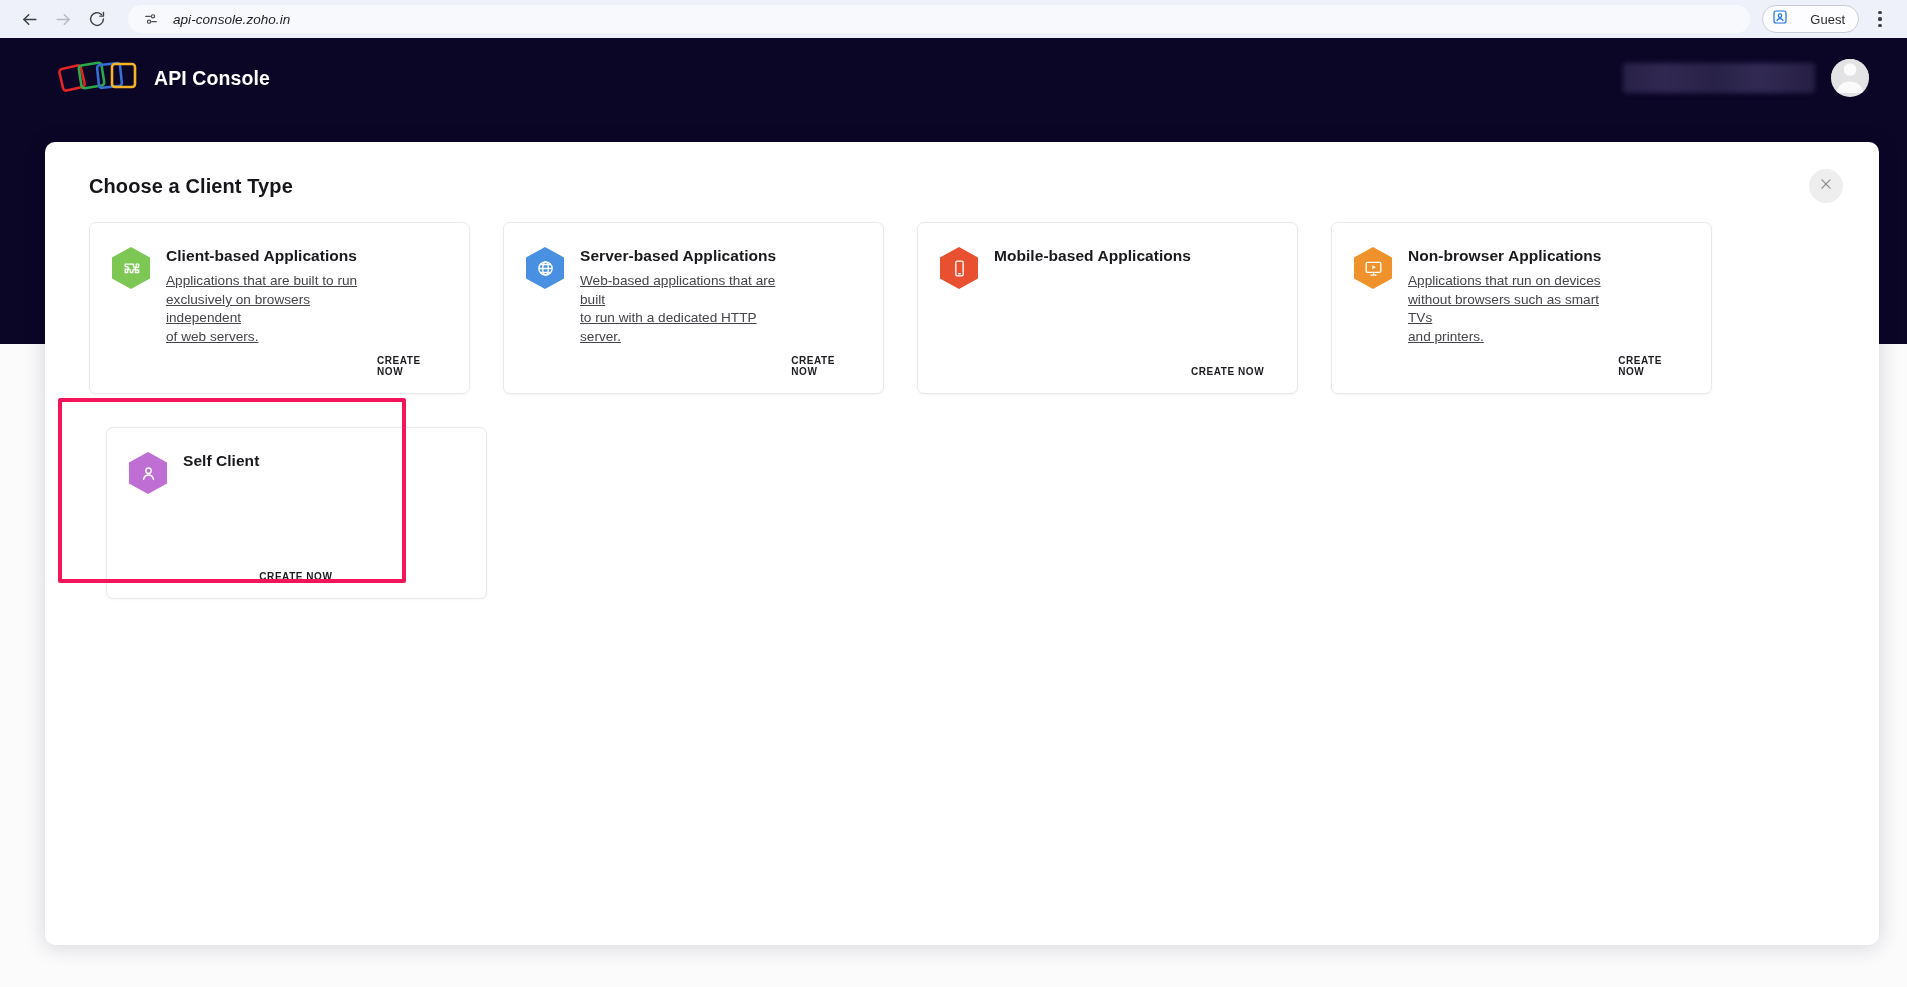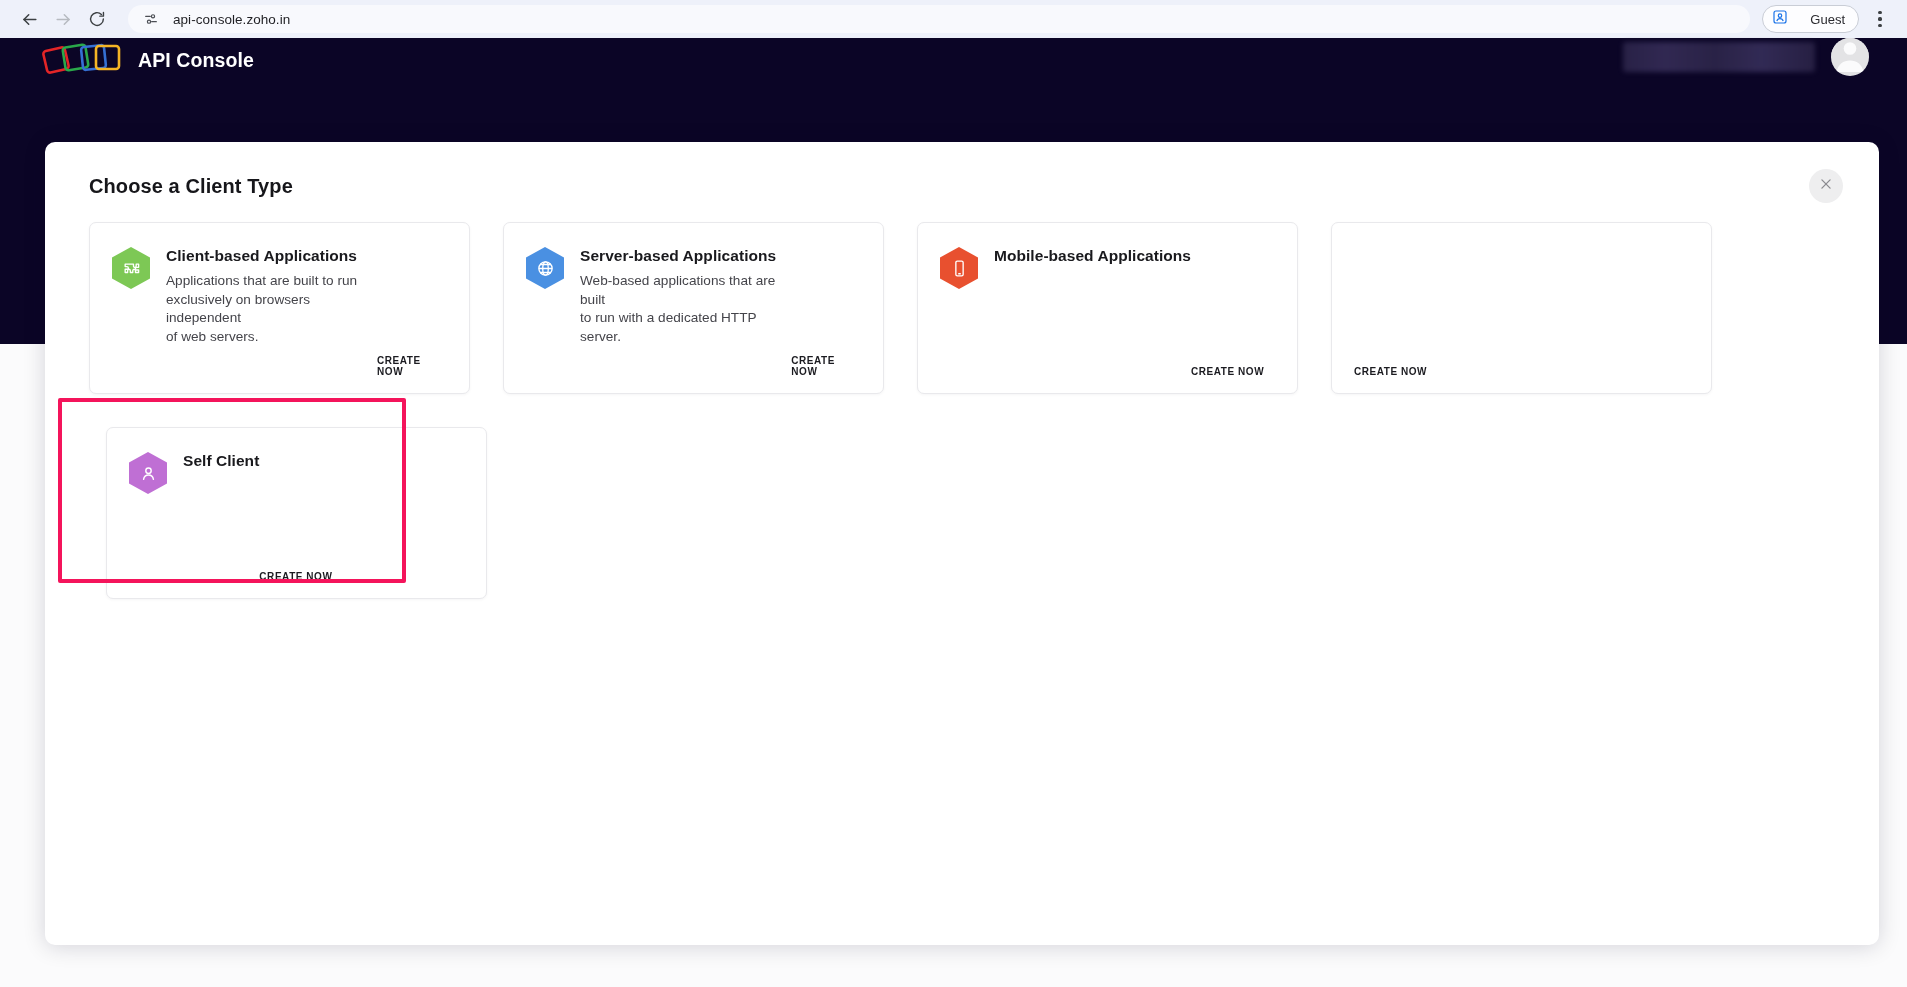--- a/index.html
+++ b/index.html
@@ -32,20 +32,21 @@
     flex: 1 1 auto;
     height: 28px;
     margin-left: 14px;
     margin-right: 12px;
     background: #f8f9fd;
     border-radius: 14px;
     display: flex;
     align-items: center;
     padding: 0 12px;
     min-width: 0;
+    font-style: italic;
   }
   .site-ctrl-icon {
     width: 22px; height: 22px;
     display: flex; align-items: center; justify-content: center;
     flex: 0 0 auto;
   }
   .omnibox-url {
     margin-left: 11px;
     font-size: 13.5px;
     color: #1f1f23;
@@ -84,23 +85,23 @@
     left: 0; top: 38px;
     width: 1907px; height: 306px;
     background: #0b0526;
     z-index: 1;
   }
   .app-header {
     position: absolute;
     left: 0; top: 38px;
     width: 1907px; height: 80px;
     display: flex;
-    align-items: flex-start;
+    align-items: center;
     justify-content: space-between;
-    padding: 0 38px 0 42px;
+    padding: 0 38px 0 58px;
     z-index: 2;
   }
   .brand { display: flex; align-items: center; gap: 16px; }
   .brand-title {
     color: #ffffff;
     font-size: 19.5px;
     font-weight: bold;
     letter-spacing: 0.1px;
   }
   .header-right { display: flex; align-items: center; gap: 16px; }
@@ -195,20 +196,21 @@
     line-height: 1.25;
     margin-bottom: 7px;
     letter-spacing: 0.05px;
   }
   .card-desc {
     font-size: 13.6px;
     color: #44444a;
     line-height: 1.36;
     letter-spacing: 0.02px;
     white-space: pre-line;
+    text-decoration: underline;
   }
   .card-cta {
     margin-top: auto;
     align-self: flex-end;
     font-size: 10px;
     font-weight: bold;
     color: #1b1b20;
     letter-spacing: 0.55px;
     padding-top: 14px;
   }
@@ -392,20 +394,38 @@
           </span>
         </div>
         <div class="card-text">
           <div class="card-title">Mobile-based Applications</div>
         </div>
       </div>
       <div class="card-cta">CREATE NOW</div>
     </div>
 
     <div class="card">
+      <div class="card-top">
+        <div class="hexagon" style="background:#f0922b;">
+          <span>
+            <svg width="19" height="19" viewBox="0 0 24 24" fill="none" stroke="#ffffff" stroke-width="1.7" stroke-linejoin="round">
+              <rect x="2.8" y="4.2" width="18.4" height="12.6" rx="1.6"></rect>
+              <line x1="8.2" y1="20.4" x2="15.8" y2="20.4"></line>
+              <line x1="12" y1="16.8" x2="12" y2="20.4"></line>
+              <polygon points="10.4,8 15,10.5 10.4,13" fill="#ffffff" stroke="none"></polygon>
+            </svg>
+          </span>
+        </div>
+        <div class="card-text">
+          <div class="card-title">Non-browser Applications</div>
+          <div class="card-desc">Applications that run on devices
+without browsers such as smart TVs
+and printers.</div>
+        </div>
+      </div>
       <div class="card-cta">CREATE NOW</div>
     </div>
   </div>
 
   <div class="row-two">
     <div class="card">
       <div class="card-top">
         <div class="hexagon" style="background:#bf6fd4;">
           <span>
             <svg width="19" height="19" viewBox="0 0 24 24" fill="none" stroke="#ffffff" stroke-width="1.8" stroke-linecap="round">

